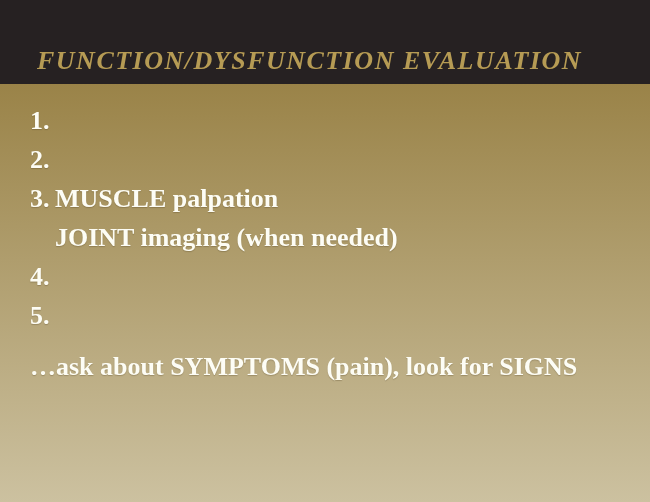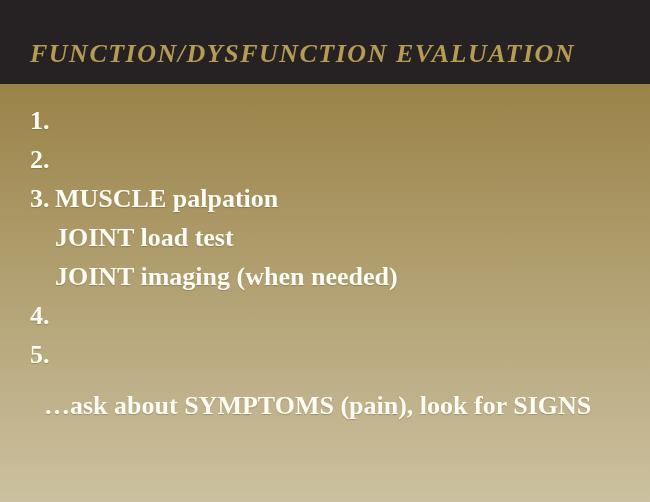--- a/index.html
+++ b/index.html
@@ -17,21 +17,21 @@
   .header {
     position: relative;
     width: 100%;
     height: 84px;
     background: var(--header-bg, #262122);
   }
   .title {
     position: absolute;
     left: 30px;
     top: 41px;
-    margin: 0;
+    margin: 7px;
     font-style: italic;
     font-weight: bold;
     font-size: 26px;
     line-height: 26px;
     letter-spacing: 1.5px;
     color: var(--title-gold, #b69b54);
     white-space: nowrap;
   }
   .body {
     position: relative;
@@ -51,21 +51,21 @@
     text-shadow: 0 1px 1px rgba(60, 45, 15, 0.25);
     white-space: nowrap;
   }
   .num {
     display: inline-block;
     width: 25px;
     flex: 0 0 25px;
   }
   .footer-line {
     margin-top: 12px;
-    padding-left: 44px;
+    padding-left: 30px;
     line-height: 39px;
     font-size: 26px;
     font-weight: bold;
     color: var(--body-text, #fdfdf5);
     text-shadow: 0 1px 1px rgba(60, 45, 15, 0.25);
     white-space: nowrap;
   }
 </style>
 </head>
 <body>
@@ -83,21 +83,20 @@
     </div>
     <div class="row">
       <span class="num">2.</span>
     </div>
     <div class="row">
       <span class="num">3.</span>
       <span class="txt">MUSCLE palpation</span>
     </div>
     <div class="row">
       <span class="num"></span>
-      <span class="txt">JOINT load test</span>
     </div>
     <div class="row">
       <span class="num"></span>
     </div>
     <div class="row">
       <span class="num"></span>
       <span class="txt">JOINT imaging (when needed)</span>
     </div>
     <div class="row">
       <span class="num">4.</span>

